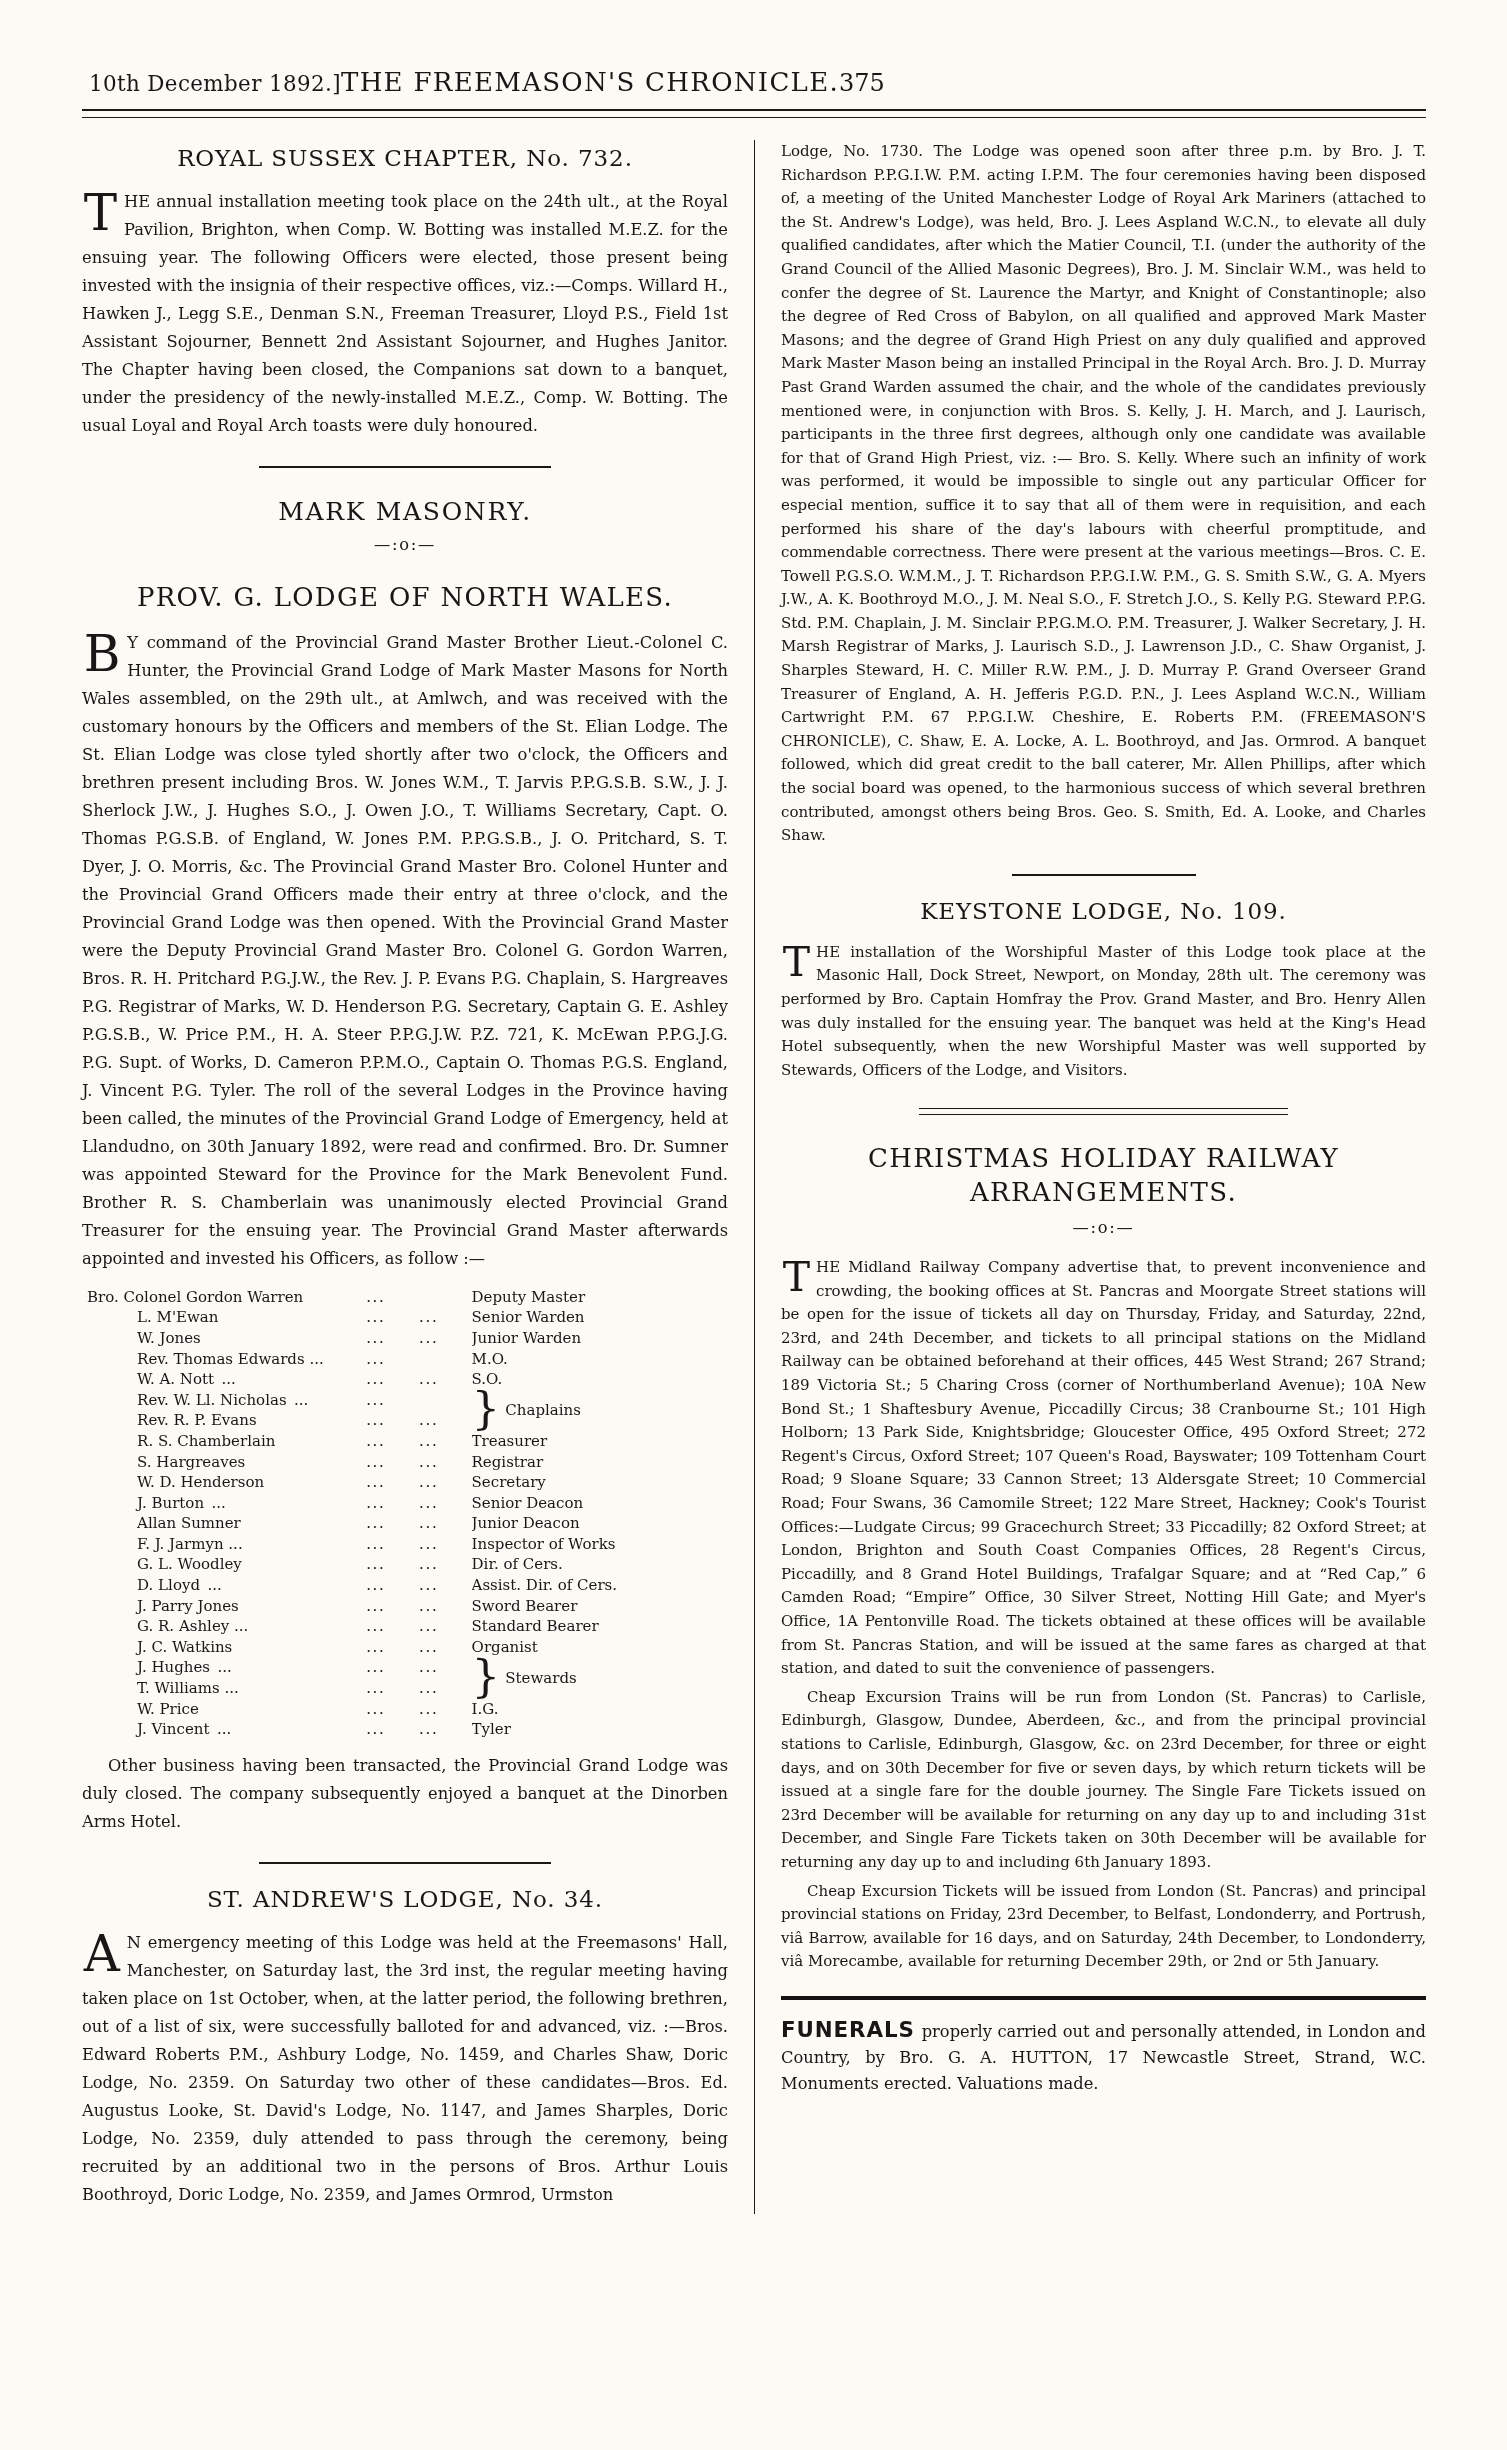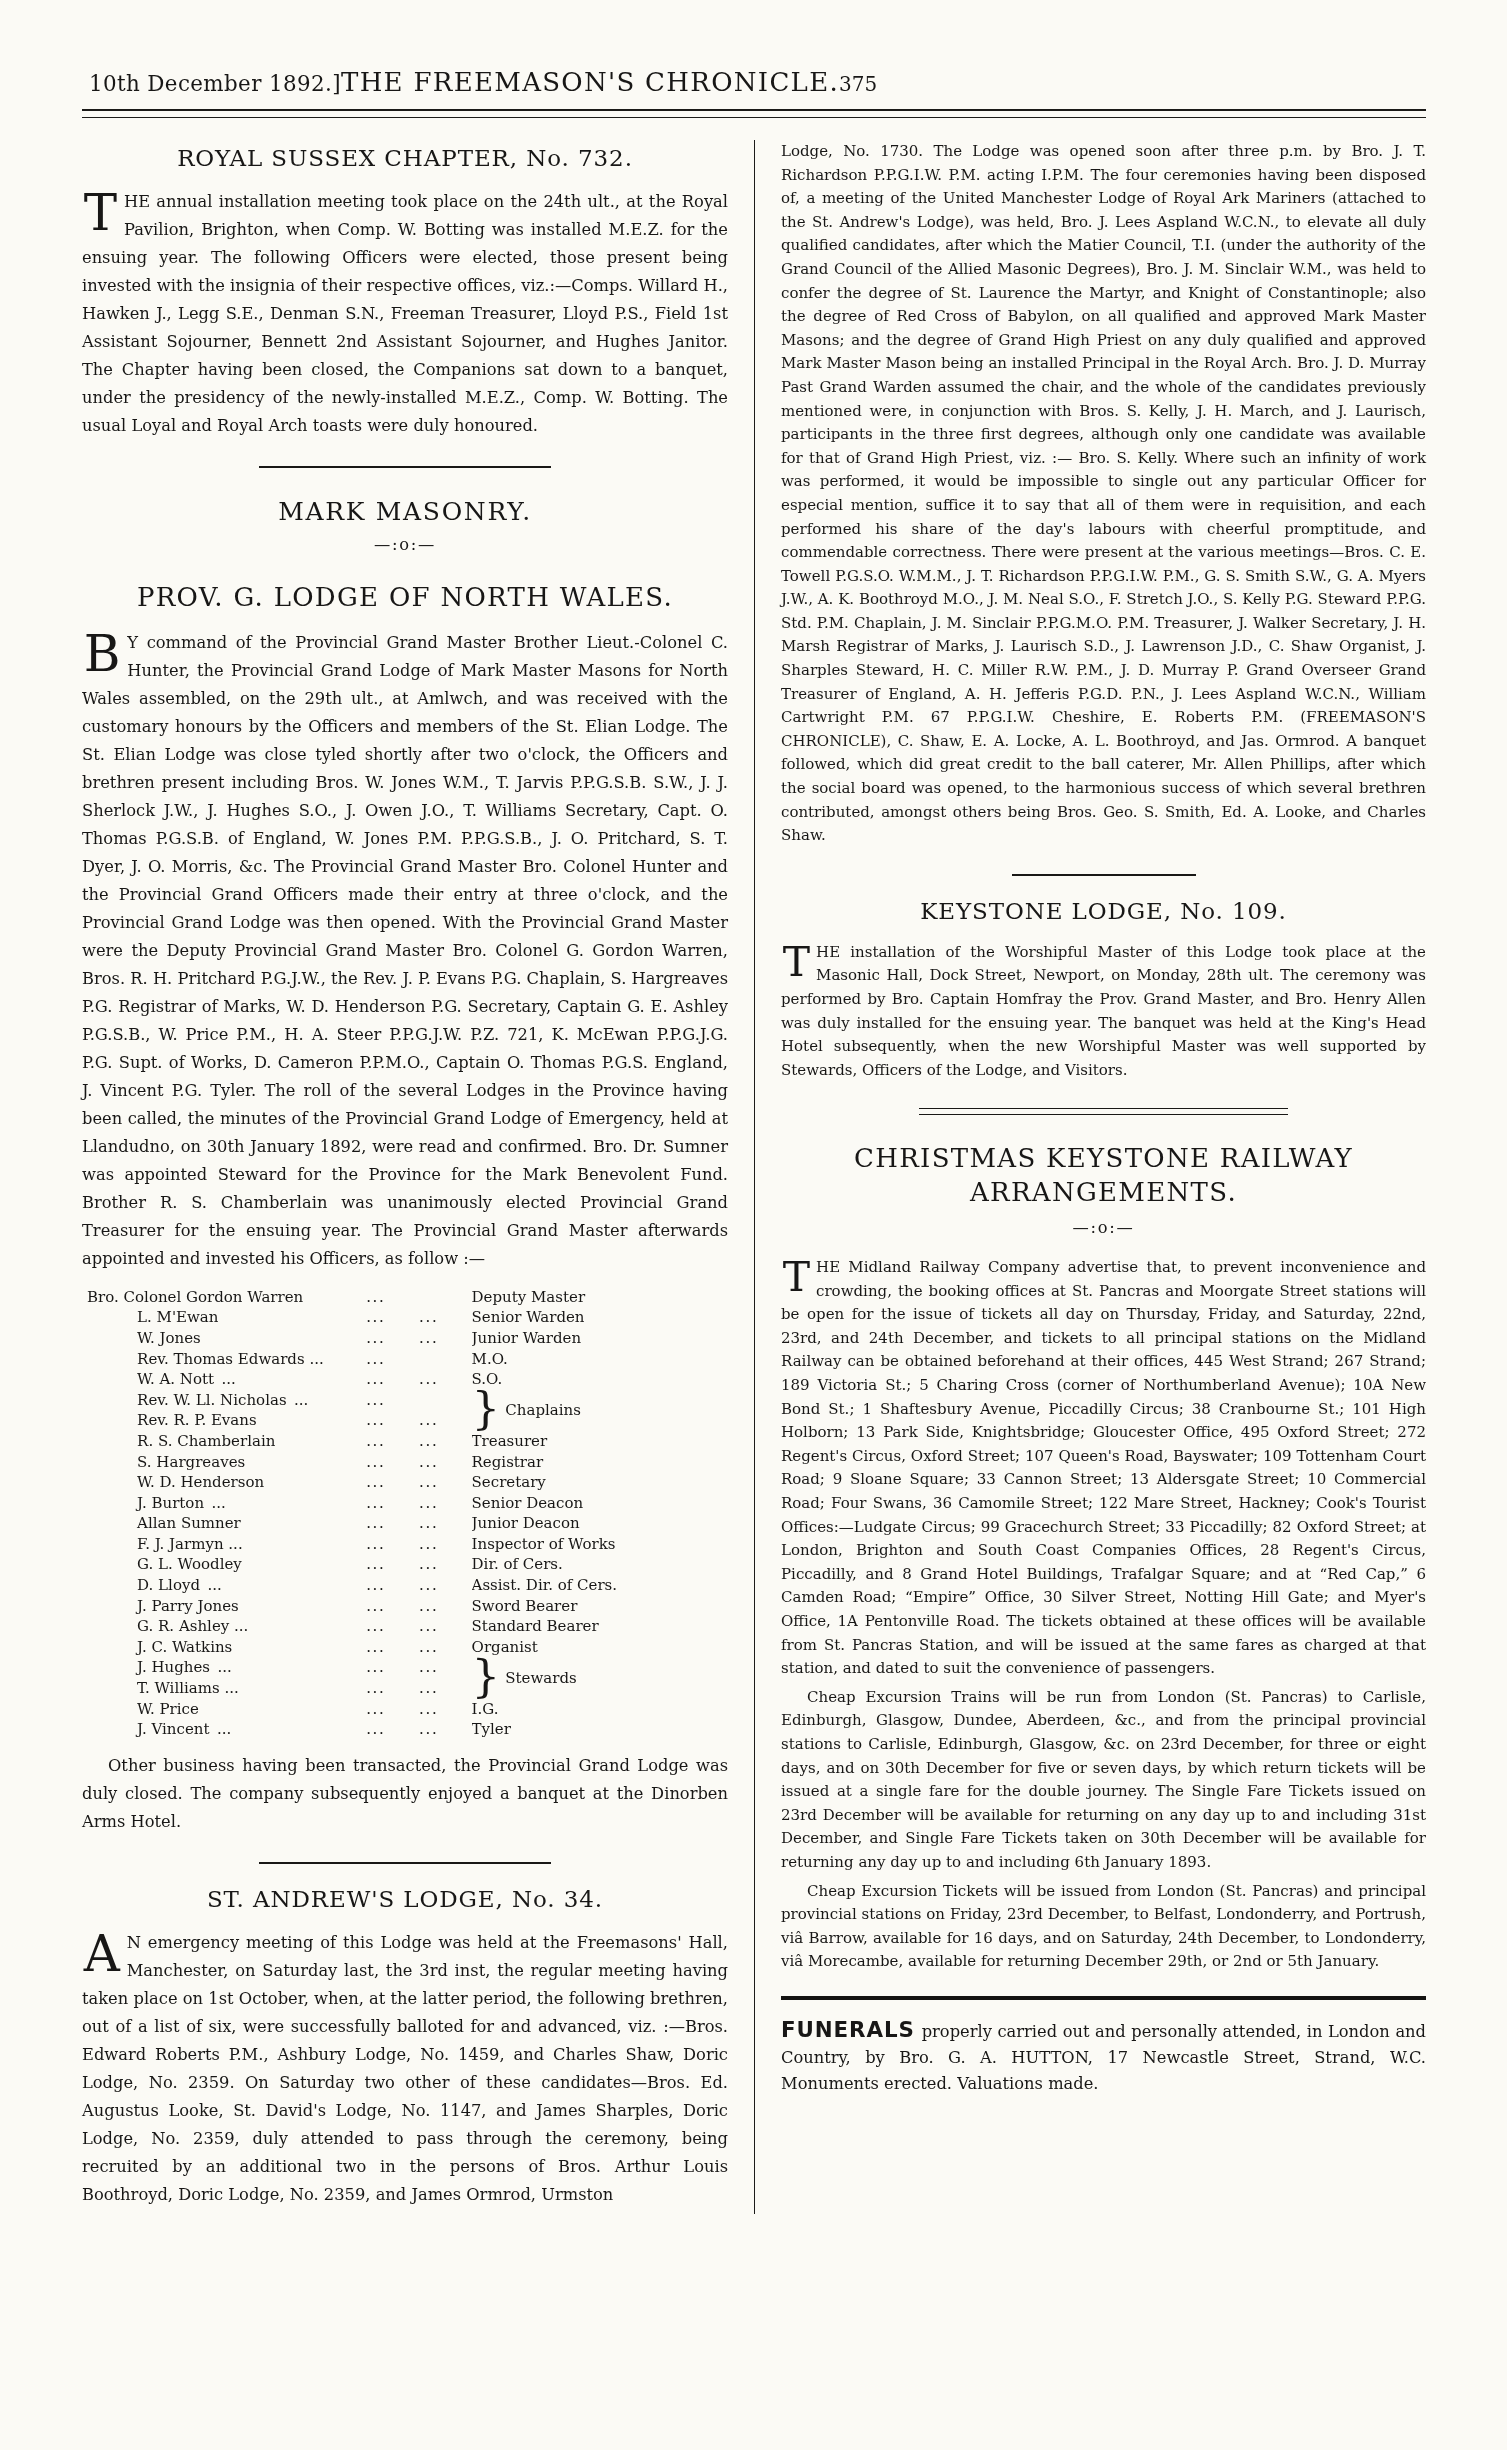--- a/index.html
+++ b/index.html
@@ -21,21 +21,21 @@
   }
   
   .masthead {
     display: flex;
     align-items: baseline;
     justify-content: flex-start;
     padding: 0 6.9px;
   }
   .masthead .date { font-size: 21.4px; letter-spacing: 0.4px; }
   .masthead .title { font-size: 26px; letter-spacing: 1.3px; margin-top: 12px; }
-  .masthead .pageno { font-size: 20px; }
+  .masthead .pageno { font-size: 24px; }
   .header-rule {
     margin-top: 12px;
     height: 6px;
     border-top: 2.6px solid #1b1a18;
     border-bottom: 1.7px solid #1b1a18;
   }
   
   .columns {
     display: flex;
     margin-top: 22px;
@@ -320,21 +320,21 @@
       <hr class="rule-short narrow">
 
       <div>
         <h2 class="article-title">KEYSTONE LODGE, No. 109.</h2>
         <p class="body-par"><span class="dropcap">T</span><span>HE installation of the Worshipful Master of this Lodge took place at the Masonic Hall, Dock Street, Newport, on Monday, 28th ult.  The ceremony was performed by Bro. Captain Homfray the Prov. Grand Master, and Bro. Henry Allen was duly installed for the ensuing year.  The banquet was held at the King's Head Hotel subsequently, when the new Worshipful Master was well supported by Stewards, Officers of the Lodge, and Visitors.</span></p>
       </div>
 
       <hr class="rule-double">
 
       <div>
-        <h2 class="big-title"><span>CHRISTMAS KEYSTONE RAILWAY</span><br><span>ARRANGEMENTS.</span></h2>
+        <h2 class="big-title"><span>CHRISTMAS HOLIDAY RAILWAY</span><br><span>ARRANGEMENTS.</span></h2>
         <div class="ornament">—:o:—</div>
         <p class="body-par"><span class="dropcap">T</span><span>HE Midland Railway Company advertise that, to prevent inconvenience and crowding, the booking offices at St. Pancras and Moorgate Street stations will be open for the issue of tickets all day on Thursday, Friday, and Saturday, 22nd, 23rd, and 24th December, and tickets to all principal stations on the Midland Railway can be obtained beforehand at their offices, 445 West Strand; 267 Strand; 189 Victoria St.; 5 Charing Cross (corner of Northumberland Avenue); 10A New Bond St.; 1 Shaftesbury Avenue, Piccadilly Circus; 38 Cranbourne St.; 101 High Holborn; 13 Park Side, Knightsbridge; Gloucester Office, 495 Oxford Street; 272 Regent's Circus, Oxford Street; 107 Queen's Road, Bayswater; 109 Tottenham Court Road; 9 Sloane Square; 33 Cannon Street; 13 Aldersgate Street; 10 Commercial Road; Four Swans, 36 Camomile Street; 122 Mare Street, Hackney; Cook's Tourist Offices:—Ludgate Circus; 99 Gracechurch Street; 33 Piccadilly; 82 Oxford Street; at London, Brighton and South Coast Companies Offices, 28 Regent's Circus, Piccadilly, and 8 Grand Hotel Buildings, Trafalgar Square; and at “Red Cap,” 6 Camden Road; “Empire” Office, 30 Silver Street, Notting Hill Gate; and Myer's Office, 1A Pentonville Road.  The tickets obtained at these offices will be available from St. Pancras Station, and will be issued at the same fares as charged at that station, and dated to suit the convenience of passengers.</span></p>
         <p class="body-par indent">Cheap Excursion Trains will be run from London (St. Pancras) to Carlisle, Edinburgh, Glasgow, Dundee, Aberdeen, &amp;c., and from the principal provincial stations to Carlisle, Edinburgh, Glasgow, &amp;c. on 23rd December, for three or eight days, and on 30th December for five or seven days, by which return tickets will be issued at a single fare for the double journey.  The Single Fare Tickets issued on 23rd December will be available for returning on any day up to and including 31st December, and Single Fare Tickets taken on 30th December will be available for returning any day up to and including 6th January 1893.</p>
         <p class="body-par indent">Cheap Excursion Tickets will be issued from London (St. Pancras) and principal provincial stations on Friday, 23rd December, to Belfast, Londonderry, and Portrush, viâ Barrow, available for 16 days, and on Saturday, 24th December, to Londonderry, viâ Morecambe, available for returning December 29th, or 2nd or 5th January.</p>
       </div>
 
       <hr class="rule-heavy">
 
       <p class="funerals"><span class="lead">FUNERALS</span><span>properly carried out and personally attended, in London and Country, by Bro. G. A. HUTTON, 17 Newcastle Street, Strand, W.C.  Monuments erected.  Valuations made.</span></p>
 

